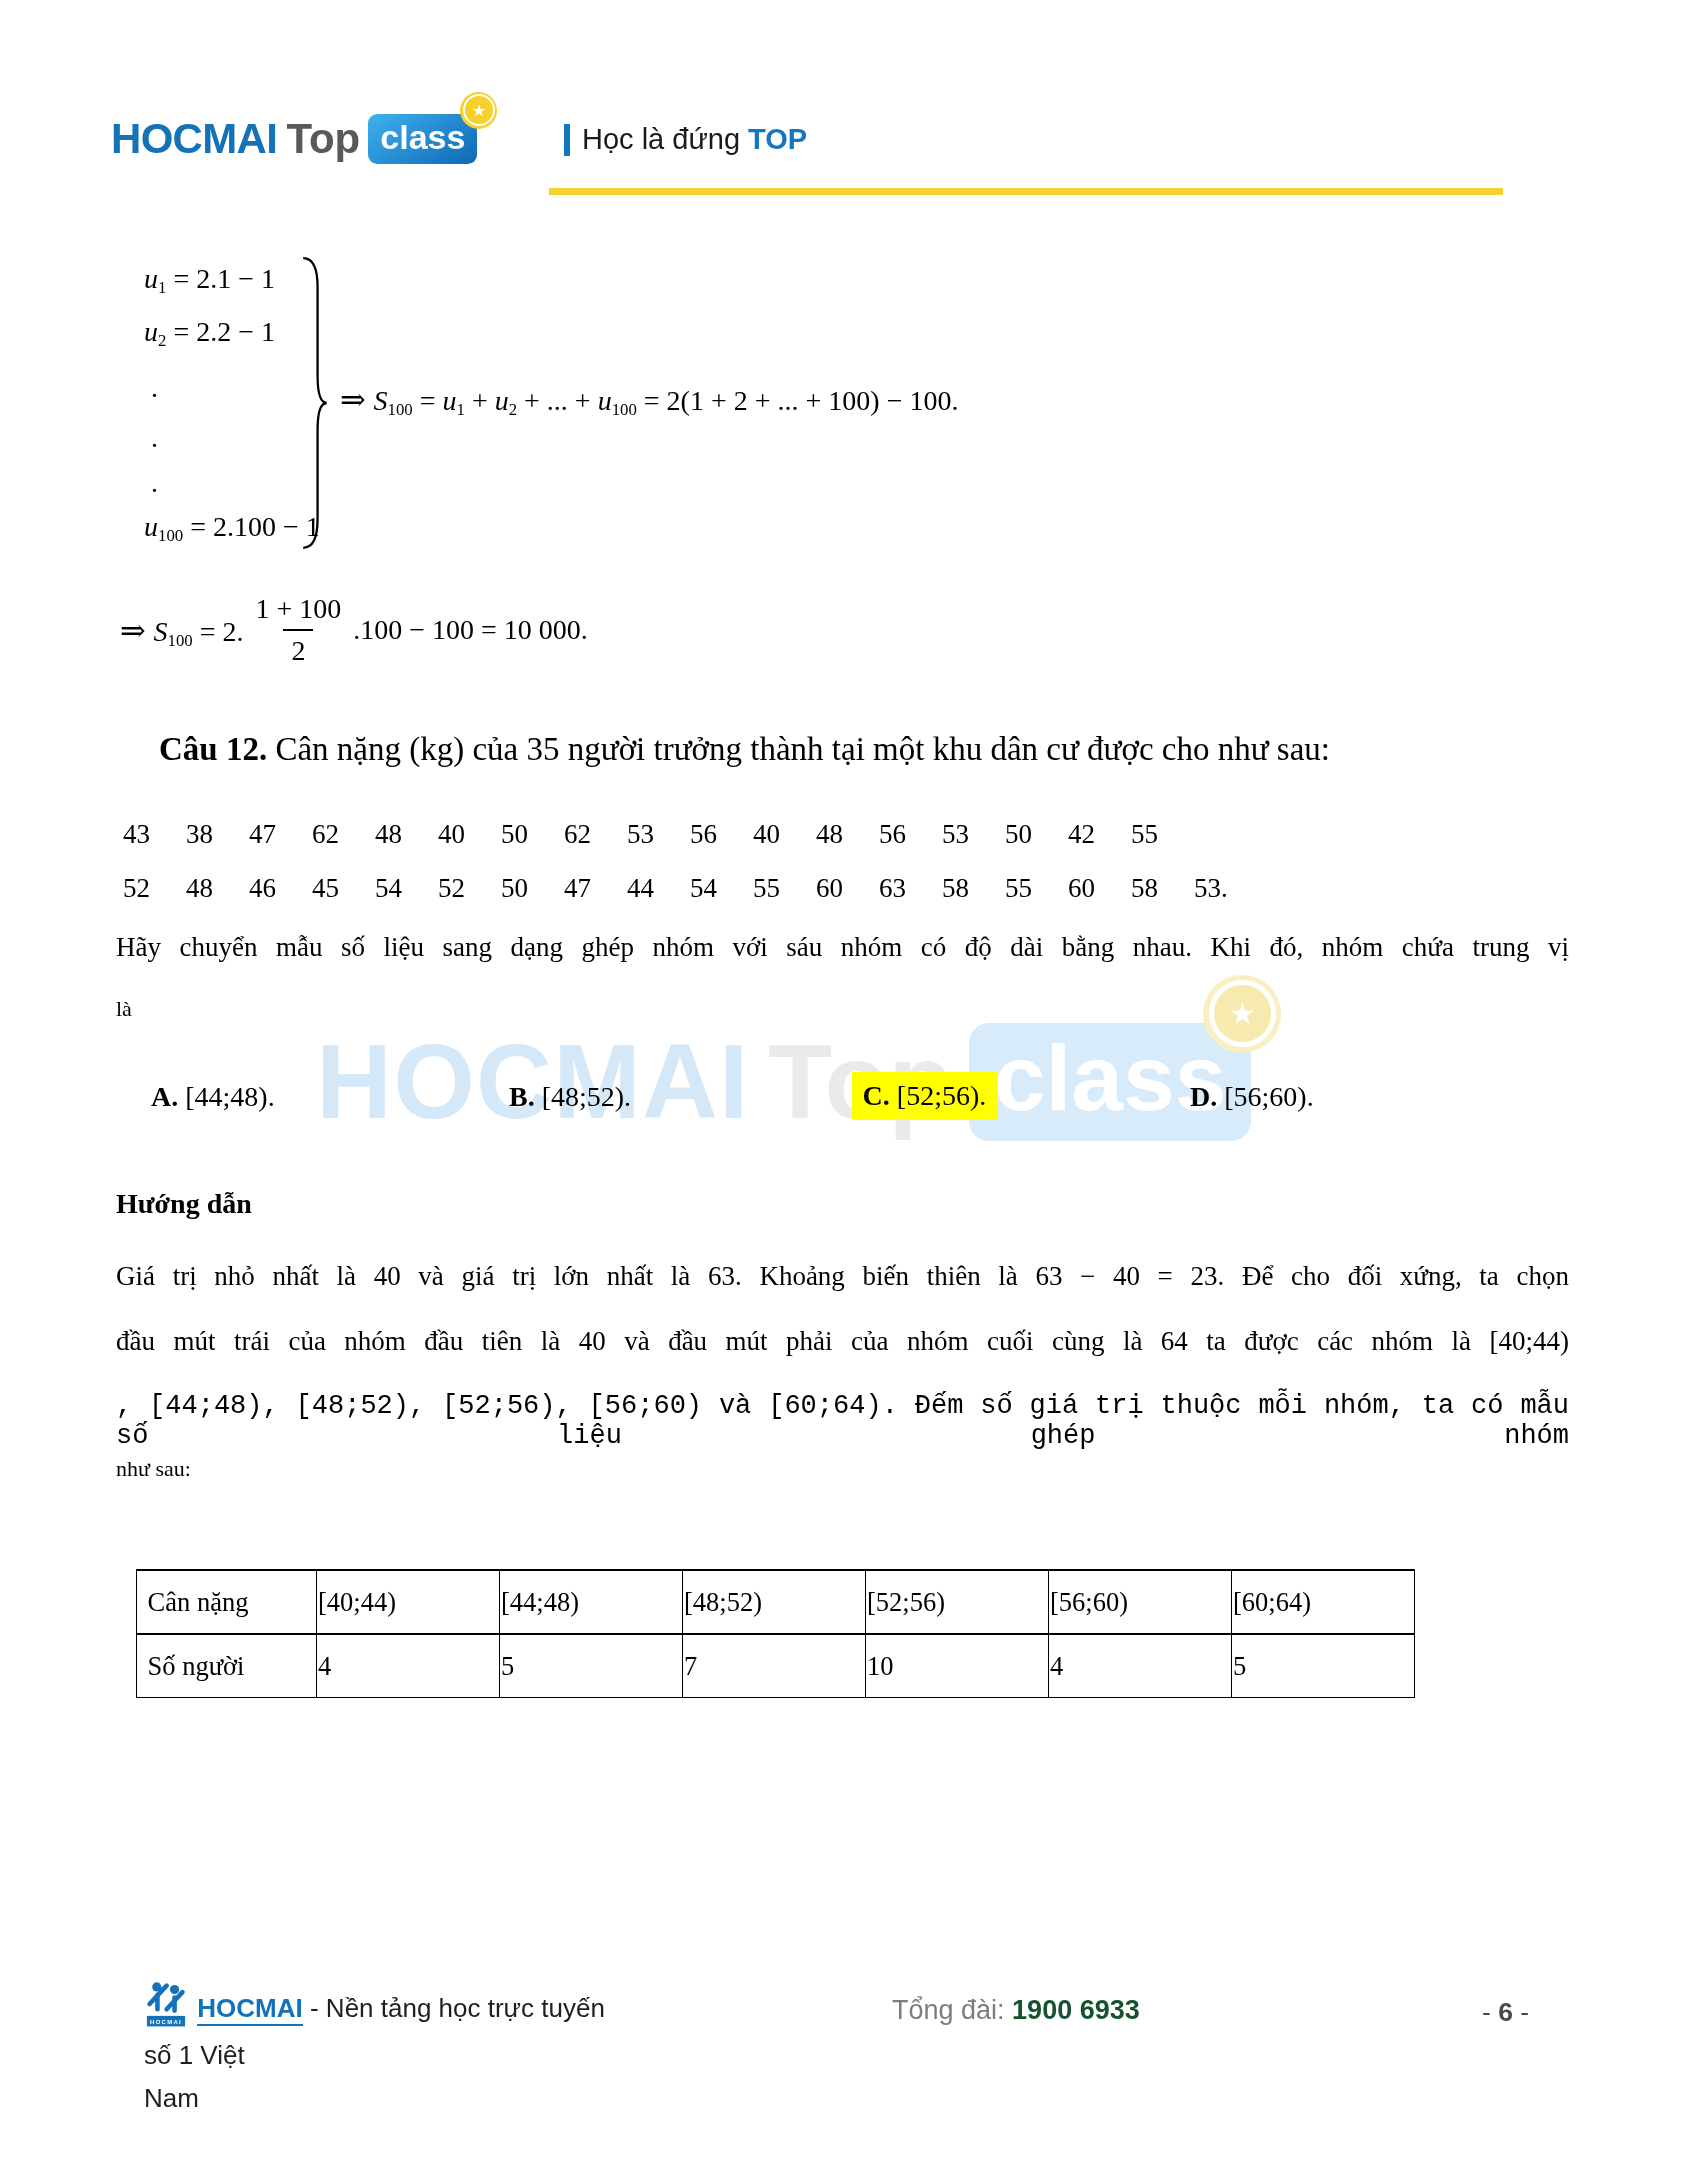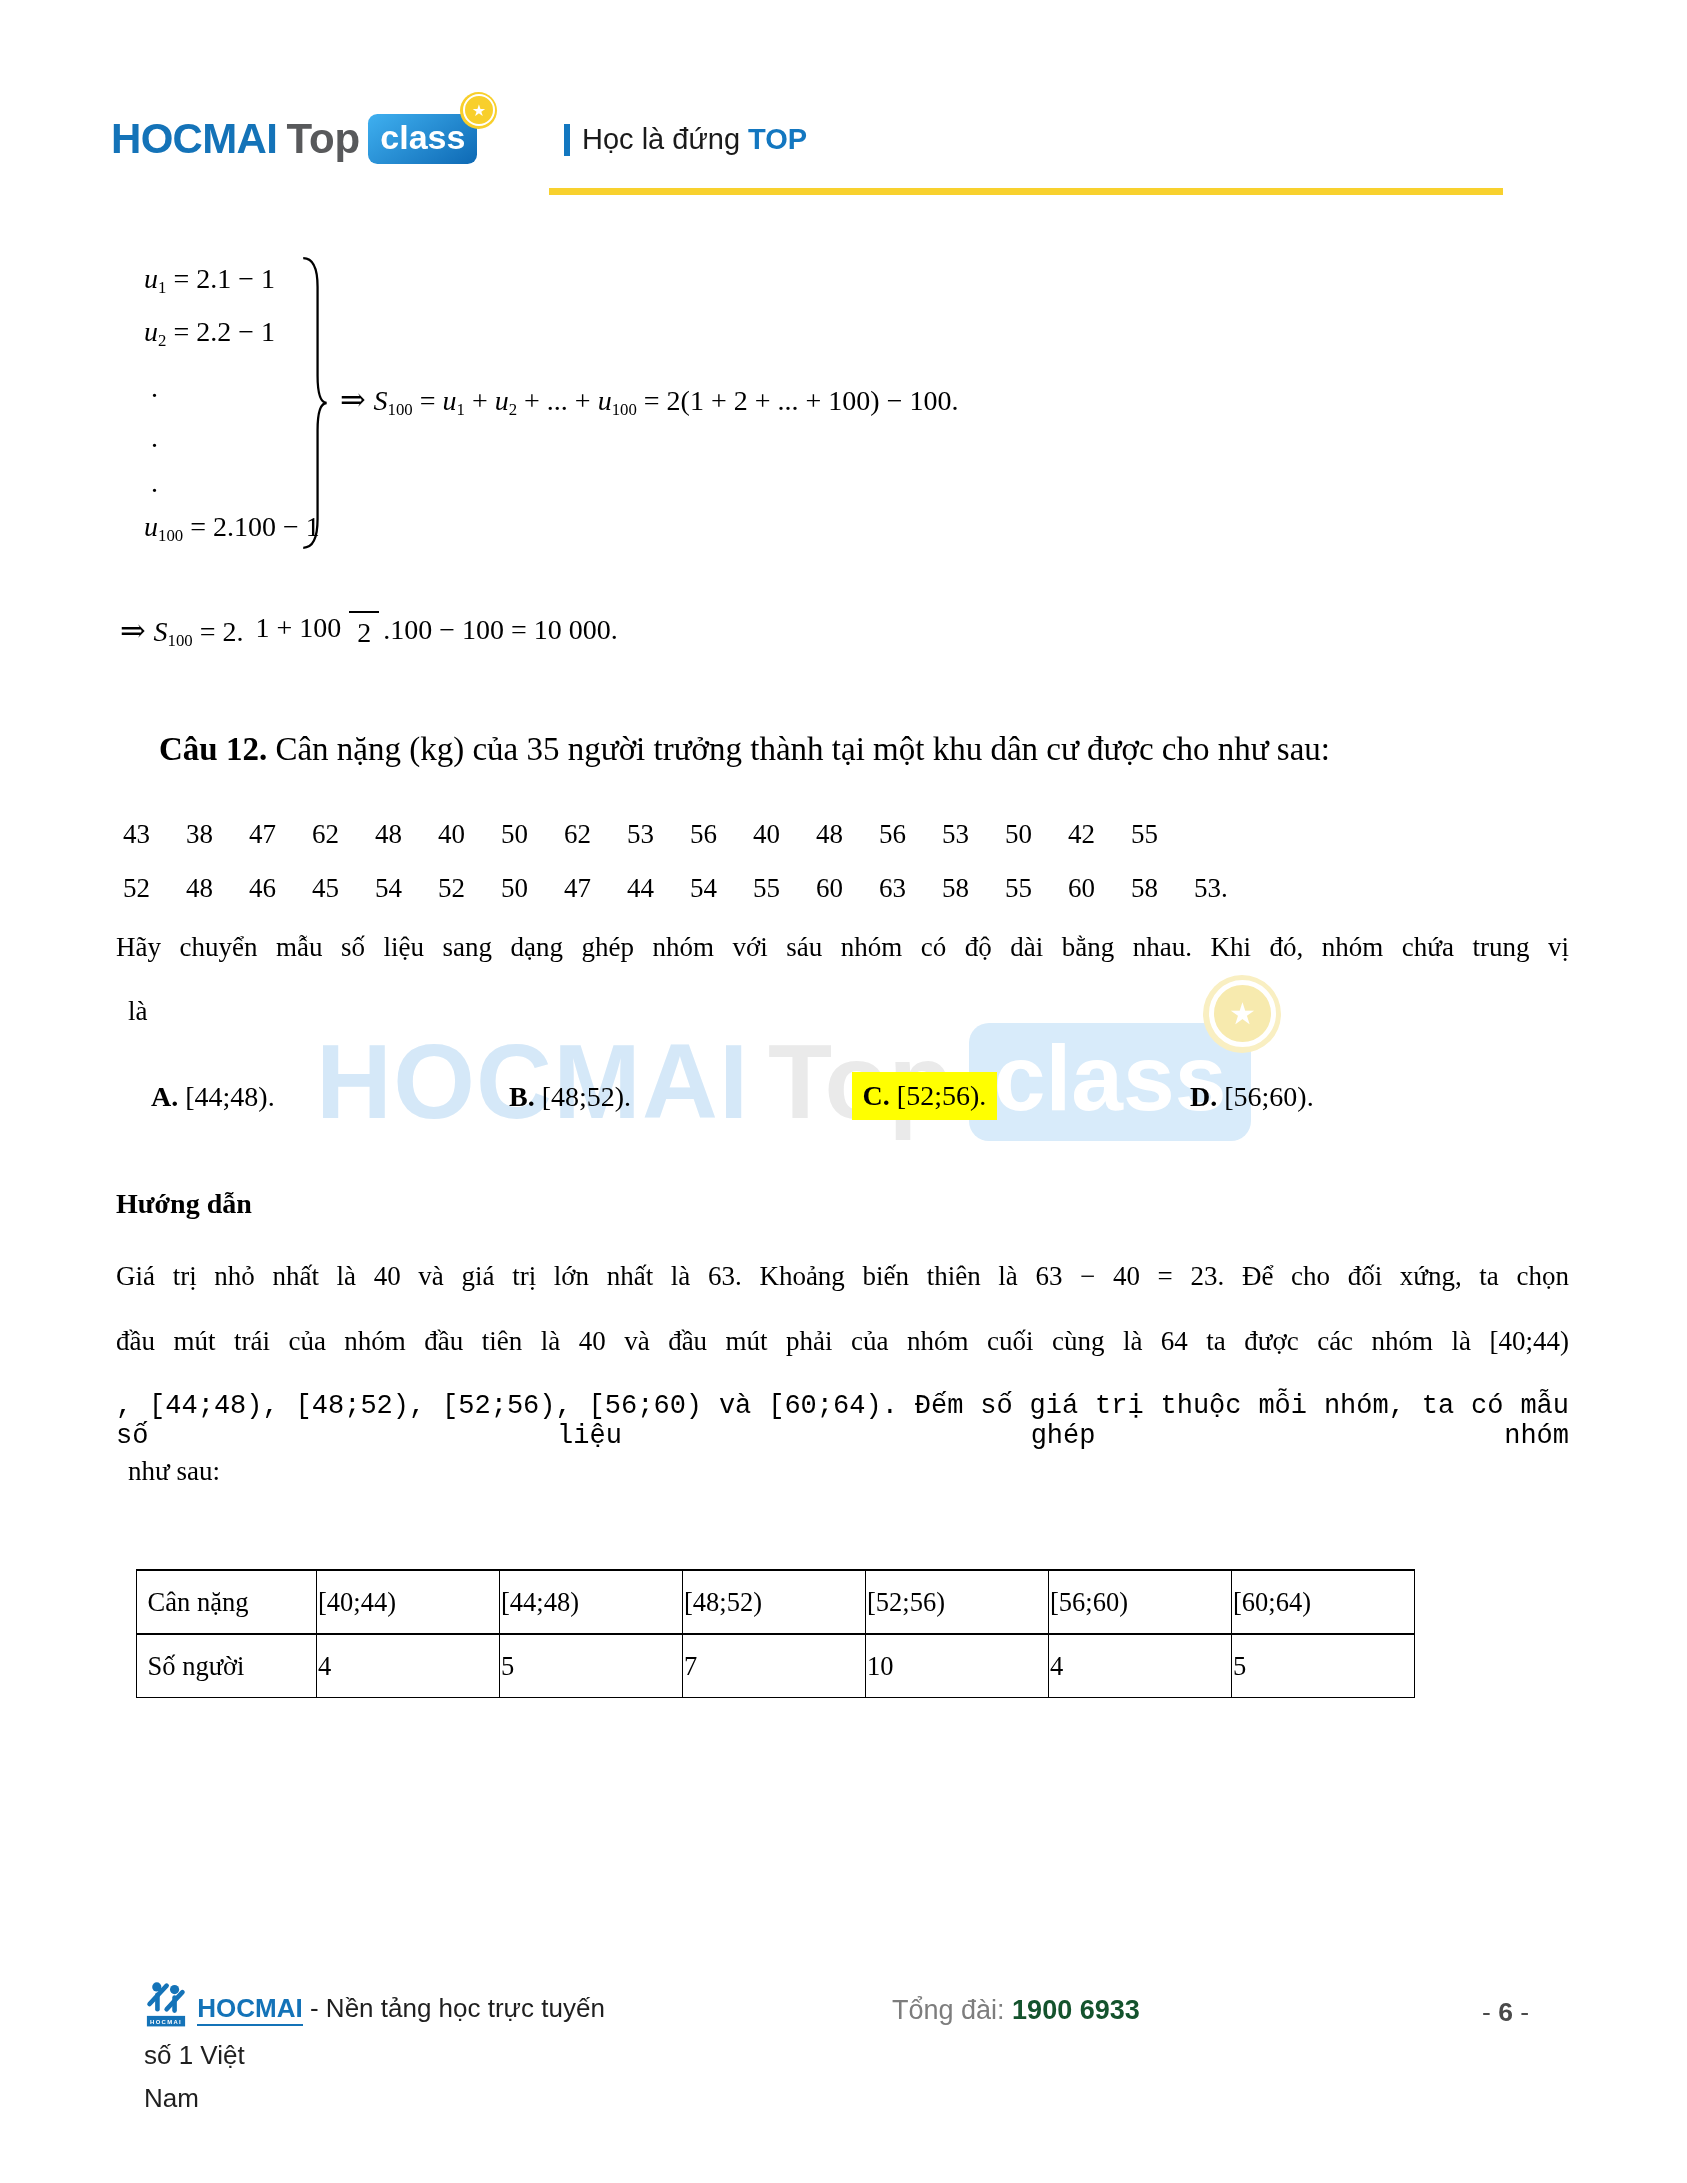--- a/index.html
+++ b/index.html
@@ -23,32 +23,32 @@
   .tag-bar{width:6px;height:32px;background:#1377C0;margin-right:12px;}
   .tag-text{font-size:29px;color:#1a1a1a;font-weight:500;}
   .tag-top{font-size:29px;color:#1377C0;font-weight:bold;margin-left:8px;}
   .head-rule{top:188px;left:549px;width:954px;height:6.6px;background:#F8D12E;}
 
   
   .eq{font-size:28px;}
   .it{font-style:italic;}
   sub{font-size:0.6em;vertical-align:-0.3em;line-height:0;}
   .mline > span:first-child{font-size:1.1em;}
-  .frac{display:inline-flex;flex-direction:row;align-items:center;margin:0 4px;vertical-align:middle;}
+  .frac{display:inline-flex;flex-direction:column;align-items:center;margin:0 4px;vertical-align:middle;}
   .frac .num{padding:0 8px 4px 8px;font-size:28px;}
   .frac .den{border-top:2px solid #000;padding:4px 8px 0 8px;font-size:28px;}
   .result-row{display:flex;align-items:center;font-size:28px;}
 
   
   .qline{font-size:33px;margin-left:43px;}
   .b{font-weight:bold;}
   .numrow{display:flex;font-size:27px;}
   .numrow span{margin-right:36px;}
   .jline{width:1453px;font-size:27px;height:65px;text-align:justify;text-align-last:justify;}
-  .lline{width:1453px;font-size:27px;height:65px;margin-left:12px;}
+  .lline{width:1453px;font-size:22px;height:65px;}
 
   .opt{font-size:28px;z-index:2;}
   .hl{background:#FFFF00;padding:8px 10.6px;}
 
   
   .wm{top:1022px;left:316px;z-index:0;display:flex;align-items:center;
       font-family:"Liberation Sans","DejaVu Sans",sans-serif;font-weight:800;}
   .wm-hocmai{font-size:105px;color:#D5E8F8;letter-spacing:1.3px;}
   .wm-top{font-size:105px;color:#EAEAEA;margin-left:18.5px;}
   .wm-badge{position:relative;margin-left:16px;background:#D8EBFA;color:#fff;font-size:93px;

